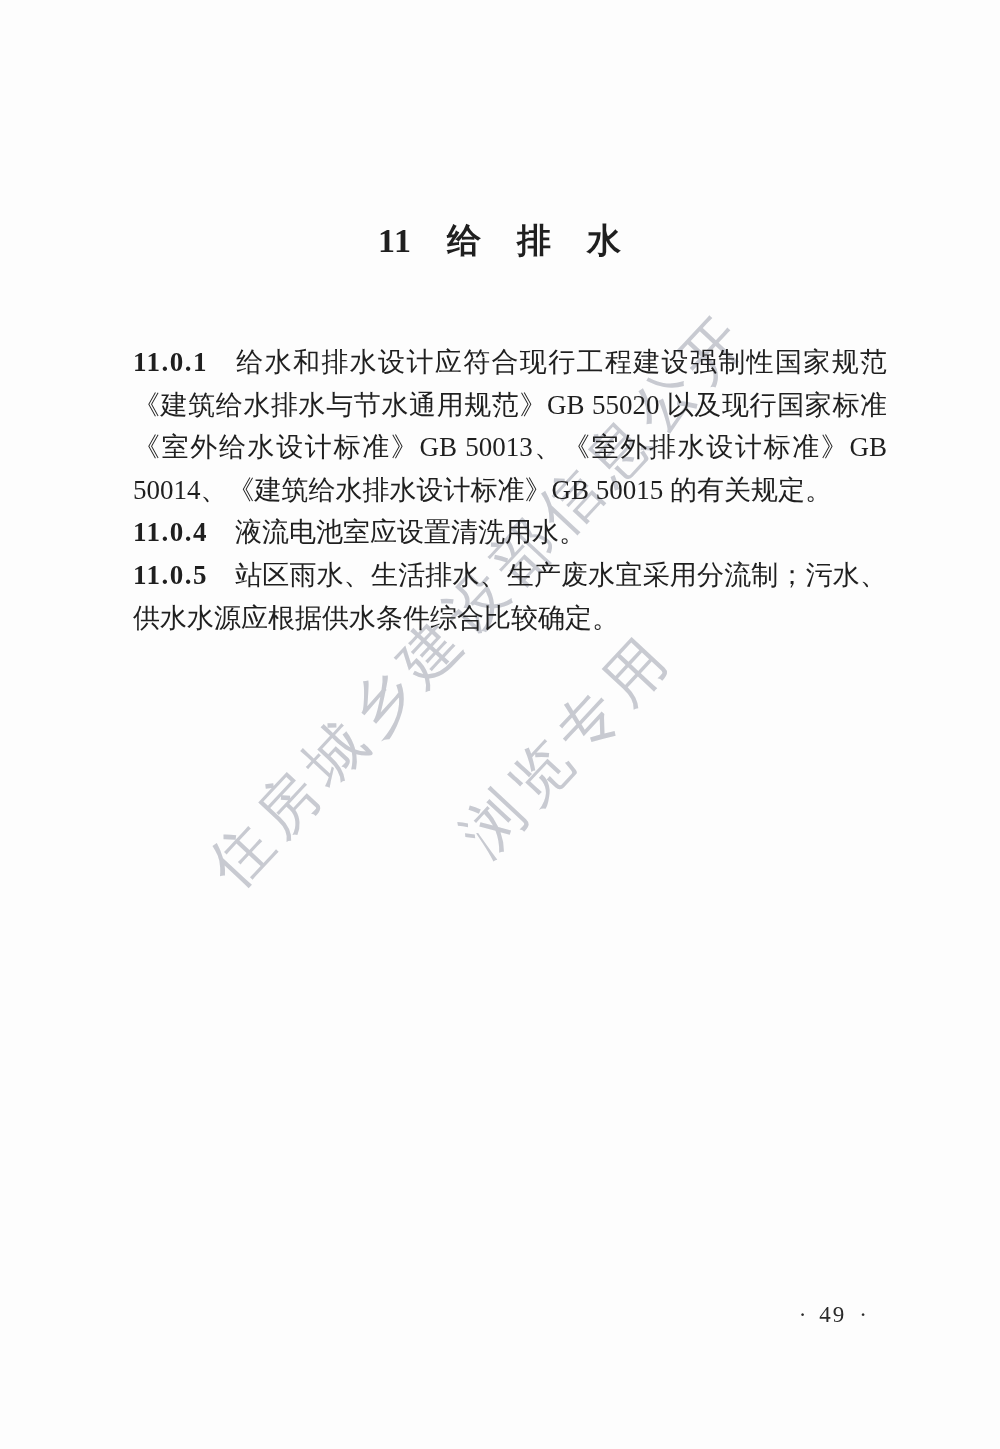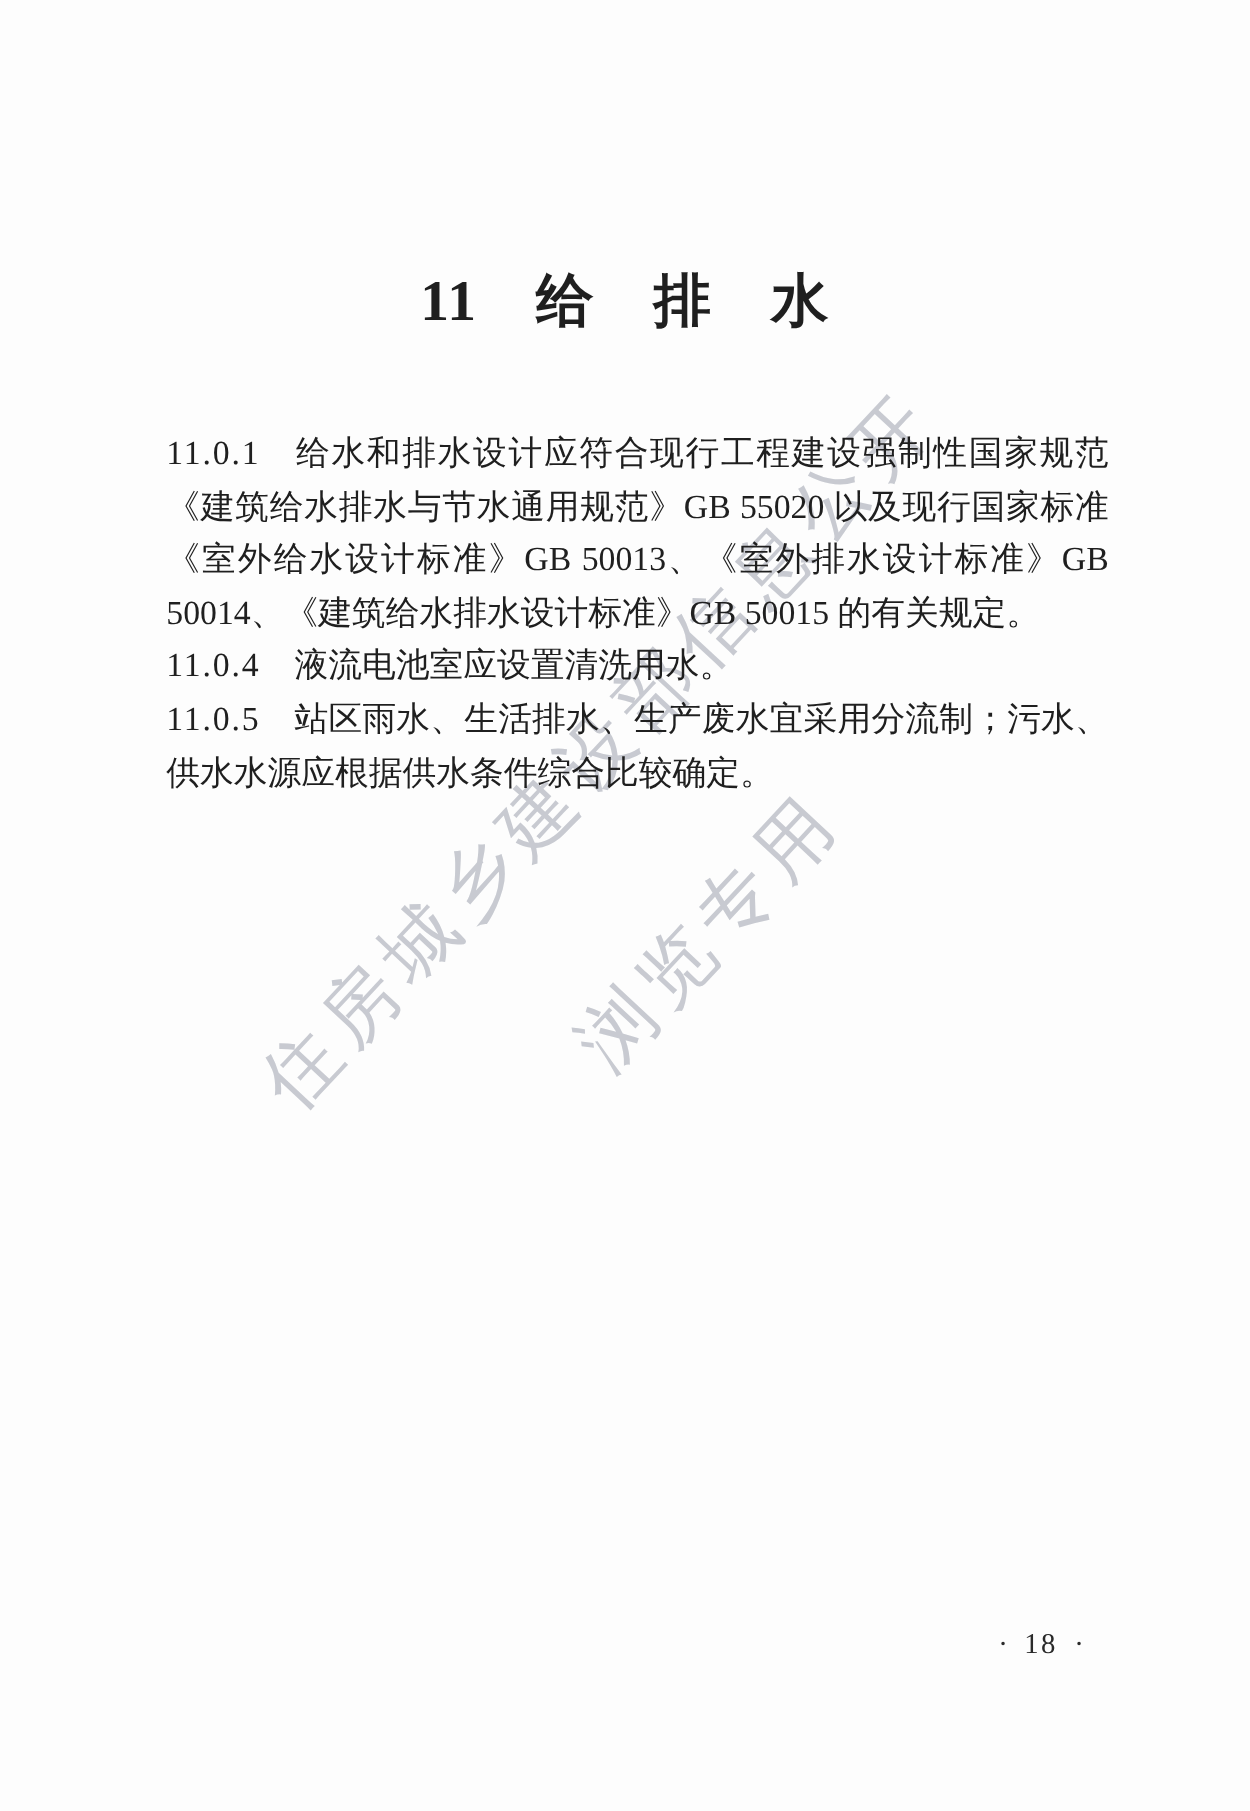--- a/index.html
+++ b/index.html
@@ -49,40 +49,40 @@
     inset: 0;
     z-index: 1;
   }
   .chapter-heading {
     position: absolute;
     top: 218px;
     left: 0;
     width: 100%;
     margin: 0;
     text-align: center;
-    font-size: 46px;
+    font-size: 34px;
     line-height: 46px;
     font-weight: 700;
     letter-spacing: 1px;
   }
   .clauses {
     position: absolute;
     top: 341px;
     left: 133px;
     width: 754px;
   }
   .clause {
     margin: 0;
     font-size: 27px;
     line-height: 42.6px;
     text-align: justify;
     text-justify: inter-character;
   }
   .clause-num {
-    font-weight: 400;
+    font-weight: 700;
     letter-spacing: 1.5px;
     padding-right: 27px;
   }
 
   
   .folio {
     position: absolute;
     top: 1300px;
     left: 133px;
     width: 754px;
@@ -123,16 +123,16 @@
   </p>
 
   <p class="clause">
     <span class="clause-num">11.0.5</span><span class="clause-text">站区雨水、生活排水、生产废水宜采用分流制；污水、供水水源应根据供水条件综合比较确定。</span>
   </p>
 
 </div>
   </div>
 
   <div class="folio">
-    <span>·</span><span class="folio-num">18</span><span>·</span>
+    <span>·</span><span class="folio-num">49</span><span>·</span>
   </div>
 
 </div>
 
 </body></html>

